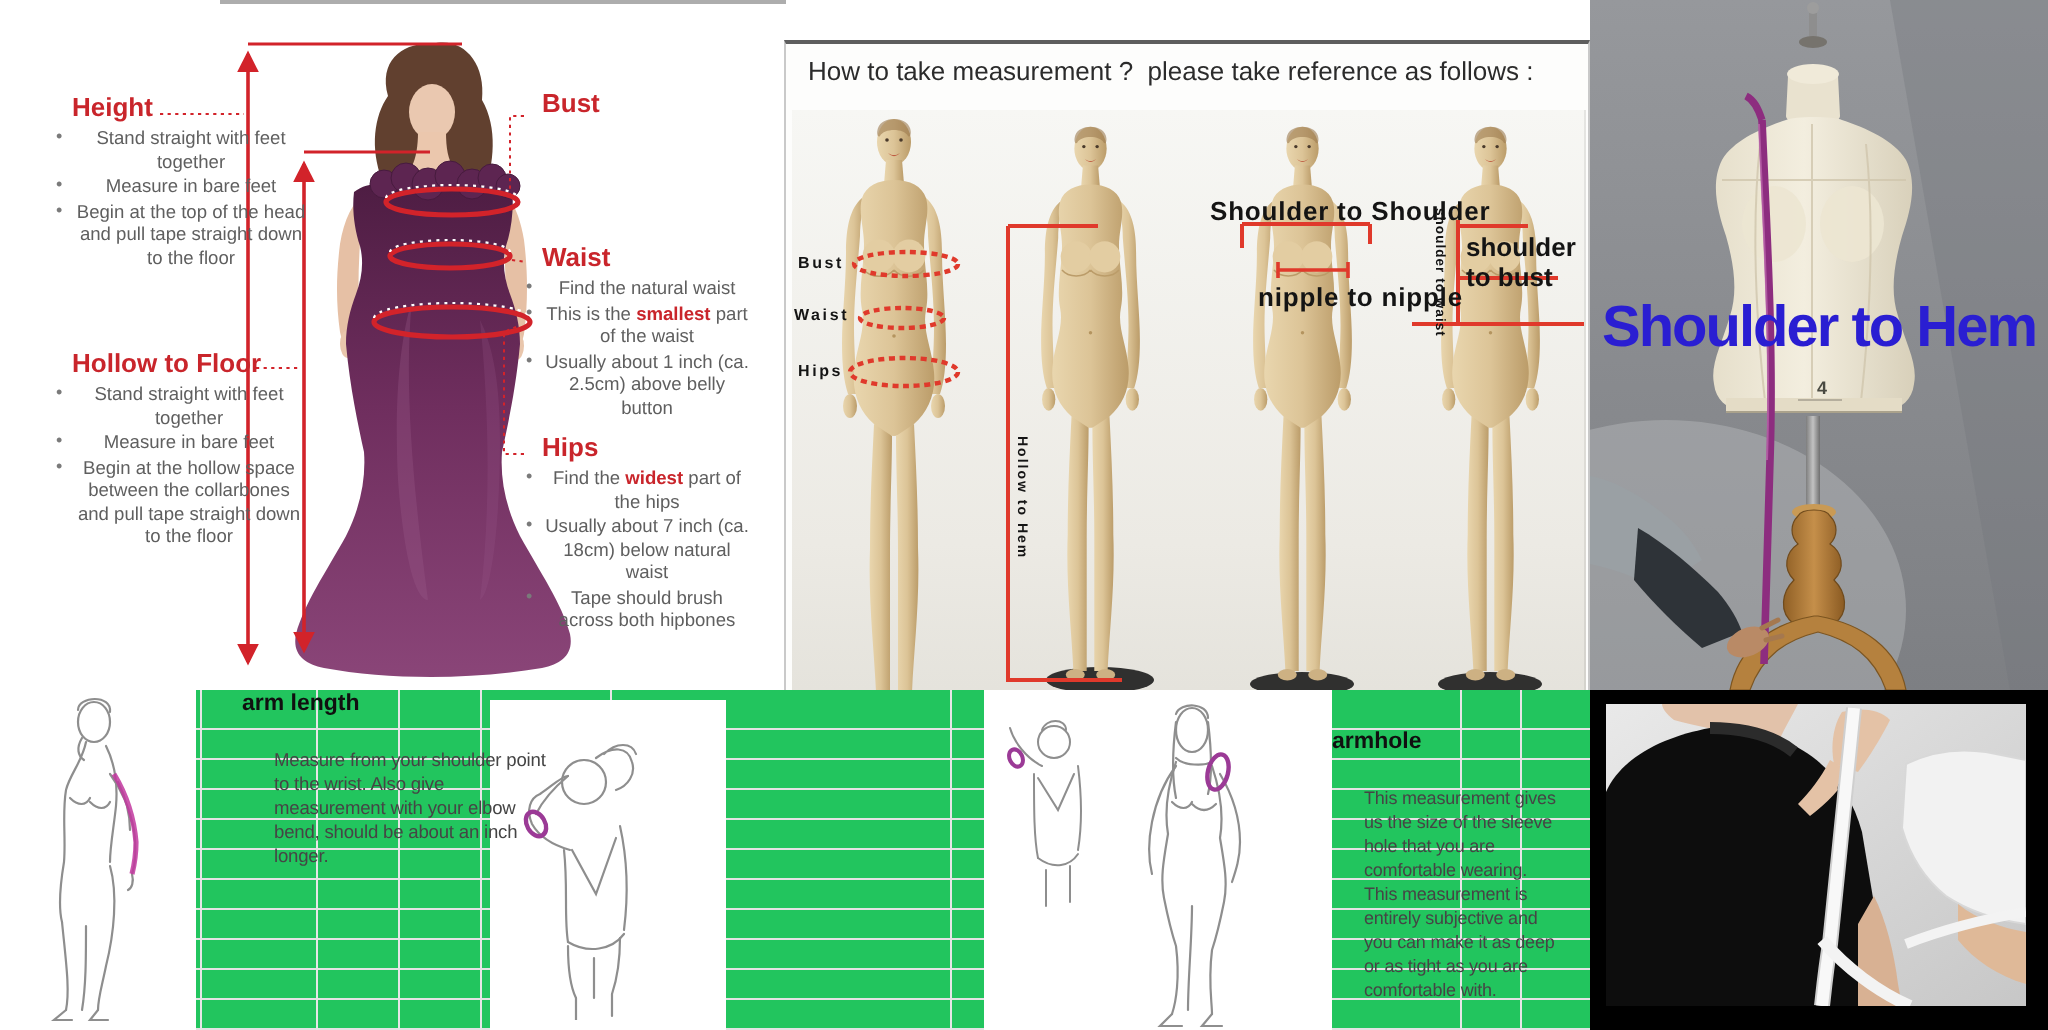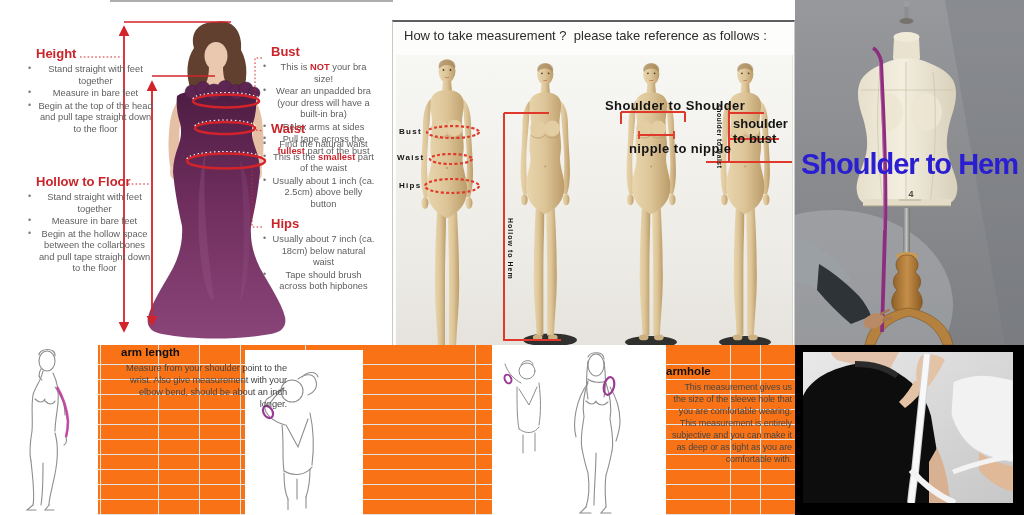--- a/index.html
+++ b/index.html
@@ -28,29 +28,29 @@
   .mlabel2{position:absolute;font-size:13px;font-weight:bold;color:#141414;letter-spacing:.4px;z-index:5;}
   .vlabel{position:absolute;writing-mode:vertical-rl;font-size:7px;font-weight:bold;color:#141414;
           letter-spacing:1px;z-index:5;}
 
   
   #right-photo{left:795px;top:0;width:229px;height:345px;overflow:hidden;background:#86888c;}
   #sth-caption{position:absolute;left:0;top:148px;width:229px;text-align:center;
                font-size:29px;font-weight:bold;color:#2a1ed2;letter-spacing:-1px;z-index:6;}
 
   
-  #bottom-strip{left:0;top:345px;width:795px;height:170px;background:#f97316;}
+  #bottom-strip{left:0;top:345px;width:795px;height:170px;background:#22c55e;}
   #grid{position:absolute;left:95px;top:0;width:700px;height:170px;
         background-image:repeating-linear-gradient(to bottom,transparent 0 14px,#e3e3e3 14px 15px);
         background-position:0 5px;}
   .vline{position:absolute;top:0;width:1px;height:170px;background:#e6e6e6;}
   .paper{position:absolute;background:#fff;}
   .bsec{position:absolute;z-index:4;}
   .bsec h4{margin:0 0 2px 0;font-size:11.5px;font-weight:bold;color:#101010;}
-  .bsec p{margin:4px;font-size:9.3px;line-height:12px;color:#454545;letter-spacing:-.1px;text-align:right;}
+  .bsec p{margin:16px;font-size:9.3px;line-height:12px;color:#454545;letter-spacing:-.1px;}
   .sketch{position:absolute;z-index:3;}
 
   
   #bottom-photo{left:795px;top:345px;width:229px;height:170px;background:#000;}
   #bp-inner{position:absolute;left:8px;top:7px;width:210px;height:151px;overflow:hidden;}
   svg{display:block;}
 </style>
 </head>
 <body>
 
@@ -125,38 +125,33 @@
     <div class="msec" style="left:28px;top:174px;width:124px">
       <h3>Hollow to Floor</h3>
       <ul>
           <li>Stand straight with feet together</li>
           <li>Measure in bare feet</li>
           <li>Begin at the hollow space between the collarbones and pull tape straight down to the floor</li>
         </ul>
     </div>
     <div class="msec" style="left:263px;top:44px;width:112px">
       <h3>Bust</h3>
-      <ul>
-          <li>This is <b class="hl">NOT</b> your bra size!</li>
-          <li>Wear an unpadded bra (your dress will have a built-in bra)</li>
-          <li>Relax arms at sides</li>
-          <li>Pull tape across the <b class="hl">fullest</b> part of the bust</li>
-        </ul>
     </div>
     <div class="msec" style="left:263px;top:121px;width:112px">
       <h3>Waist</h3>
       <ul>
           <li>Find the natural waist</li>
           <li>This is the <b class="hl">smallest</b> part of the waist</li>
           <li>Usually about 1 inch (ca. 2.5cm) above belly button</li>
         </ul>
     </div>
     <div class="msec" style="left:263px;top:216px;width:112px">
       <h3>Hips</h3>
       <ul>
+          <li>Find the <b class="hl">widest</b> part of the hips</li>
           <li>Usually about 7 inch (ca. 18cm) below natural waist</li>
           <li>Tape should brush across both hipbones</li>
         </ul>
     </div>
   </div>
 
   <div id="middle-panel" class="abs">
     <div id="mid-header">How to take measurement ?  please take reference as follows :</div>
 
     <div class="photo-cell" style="left:3px;width:99px"></div>

